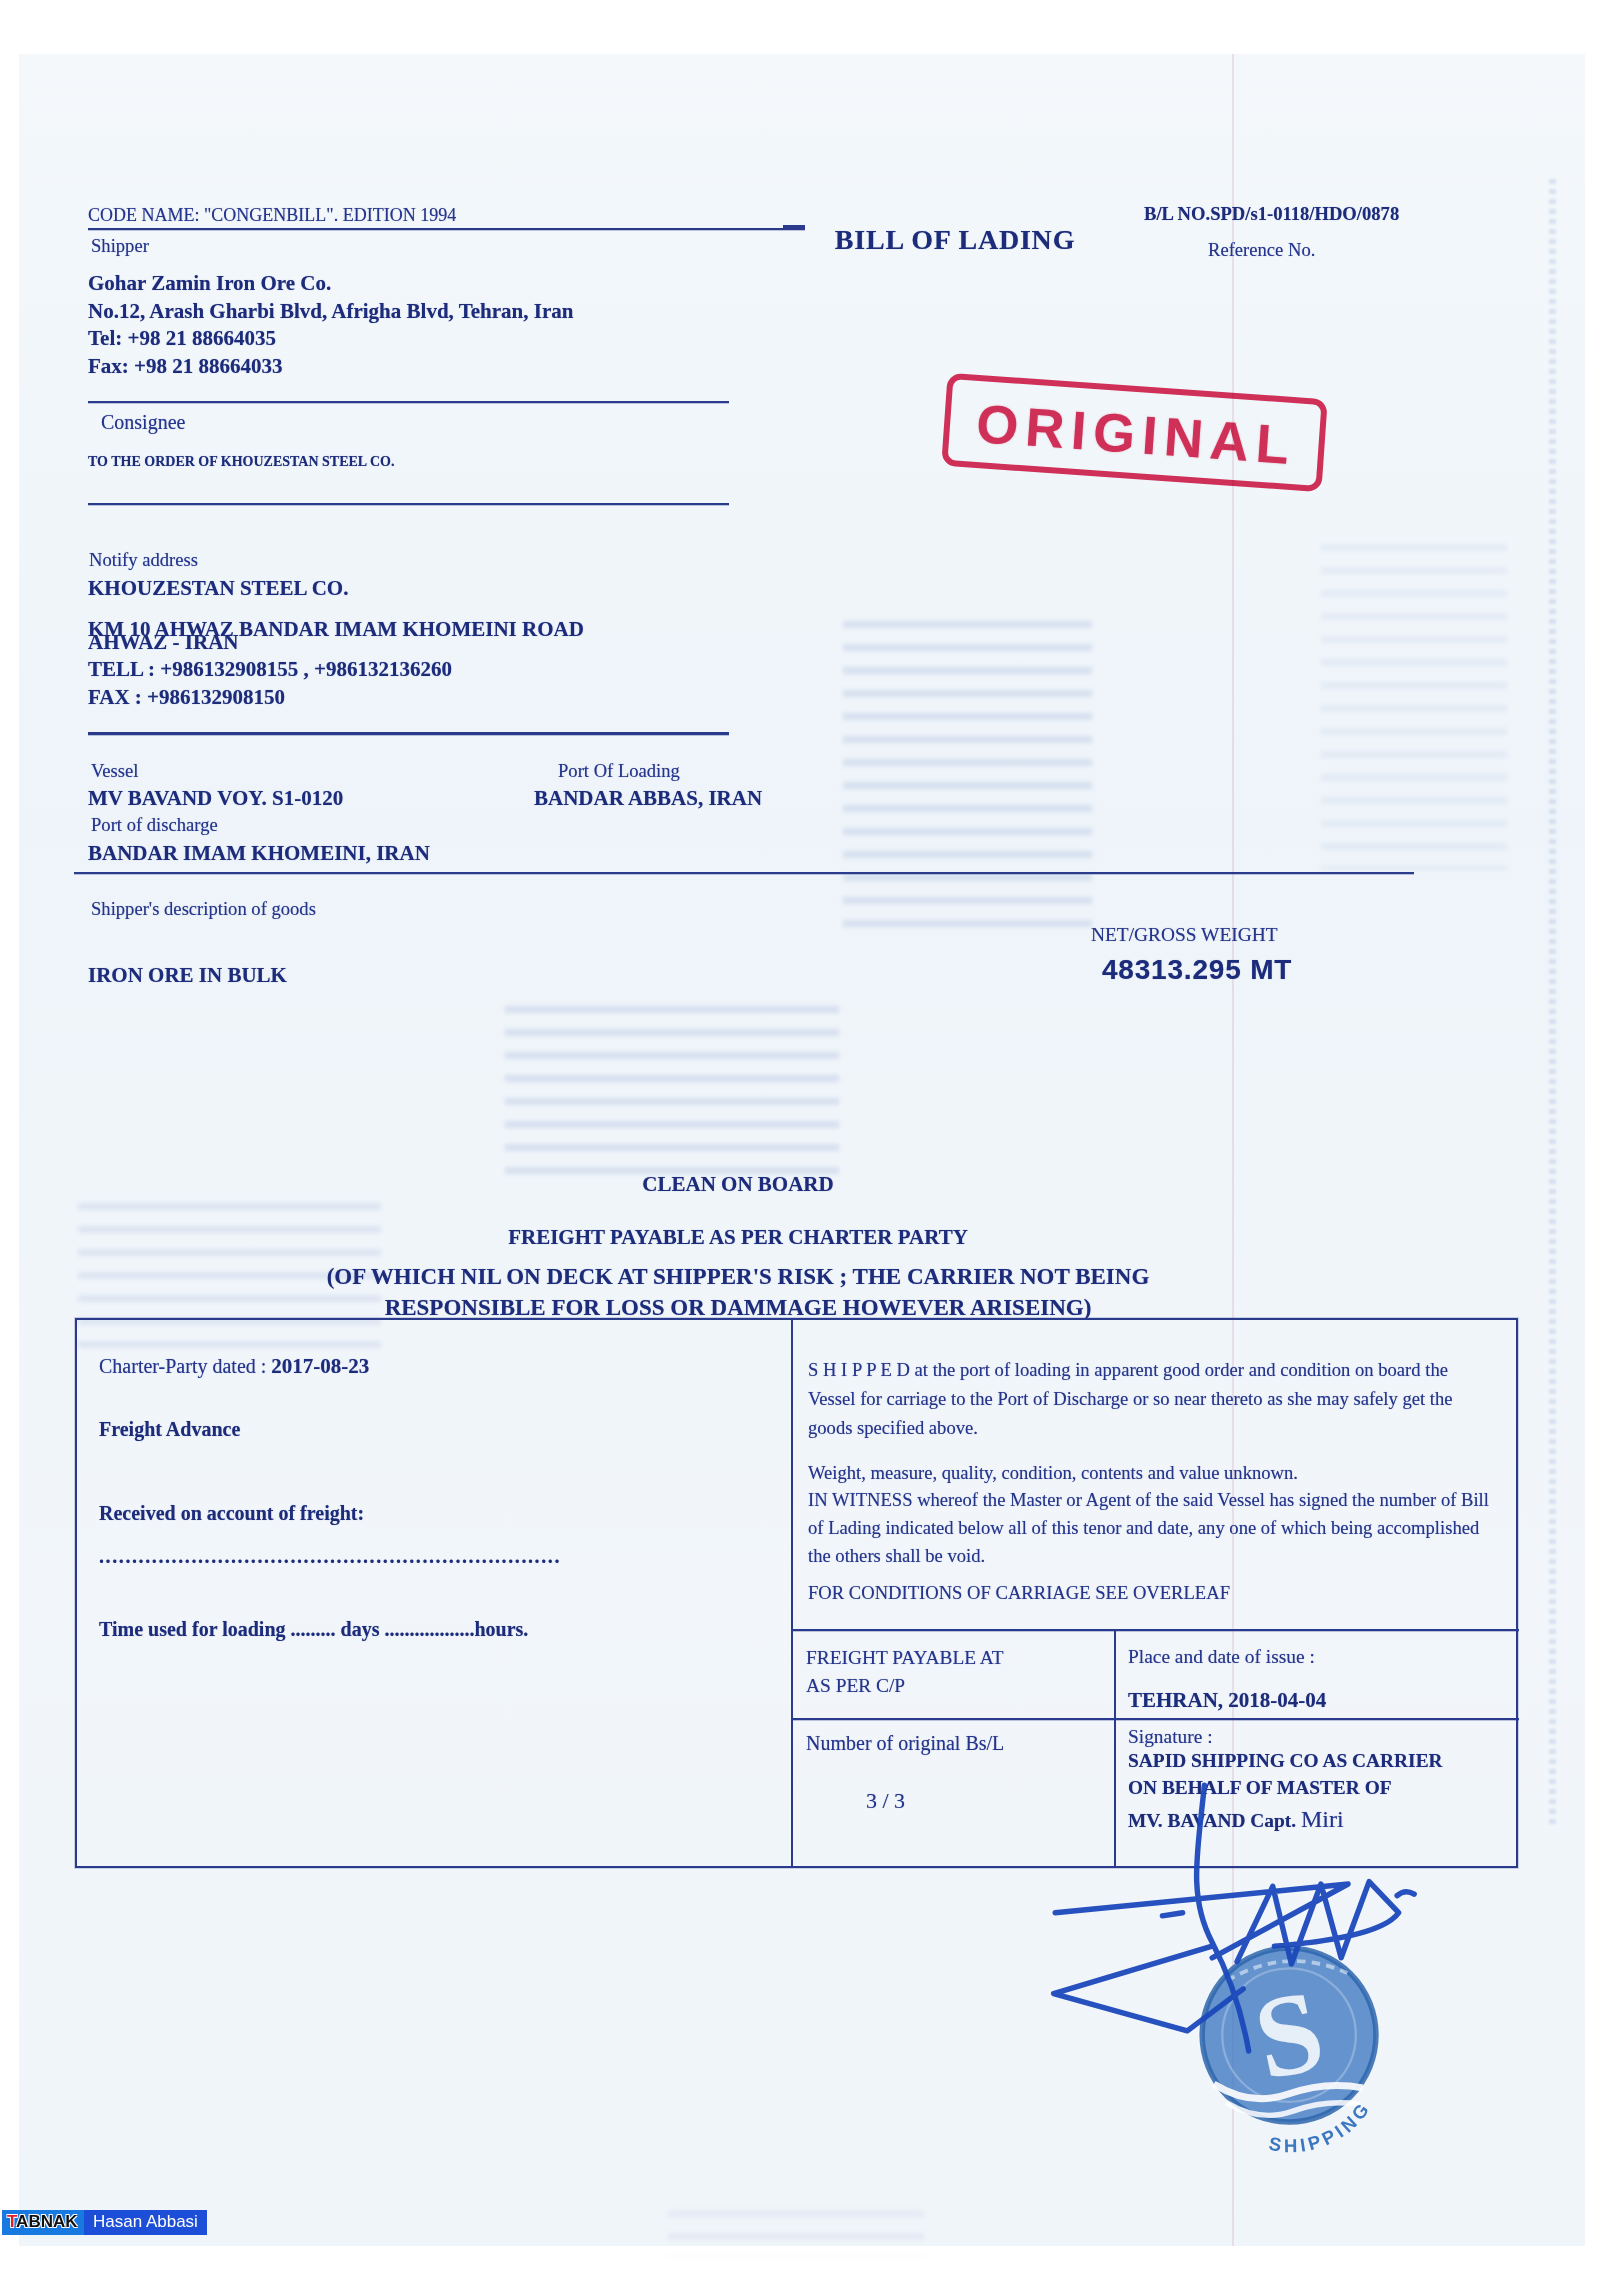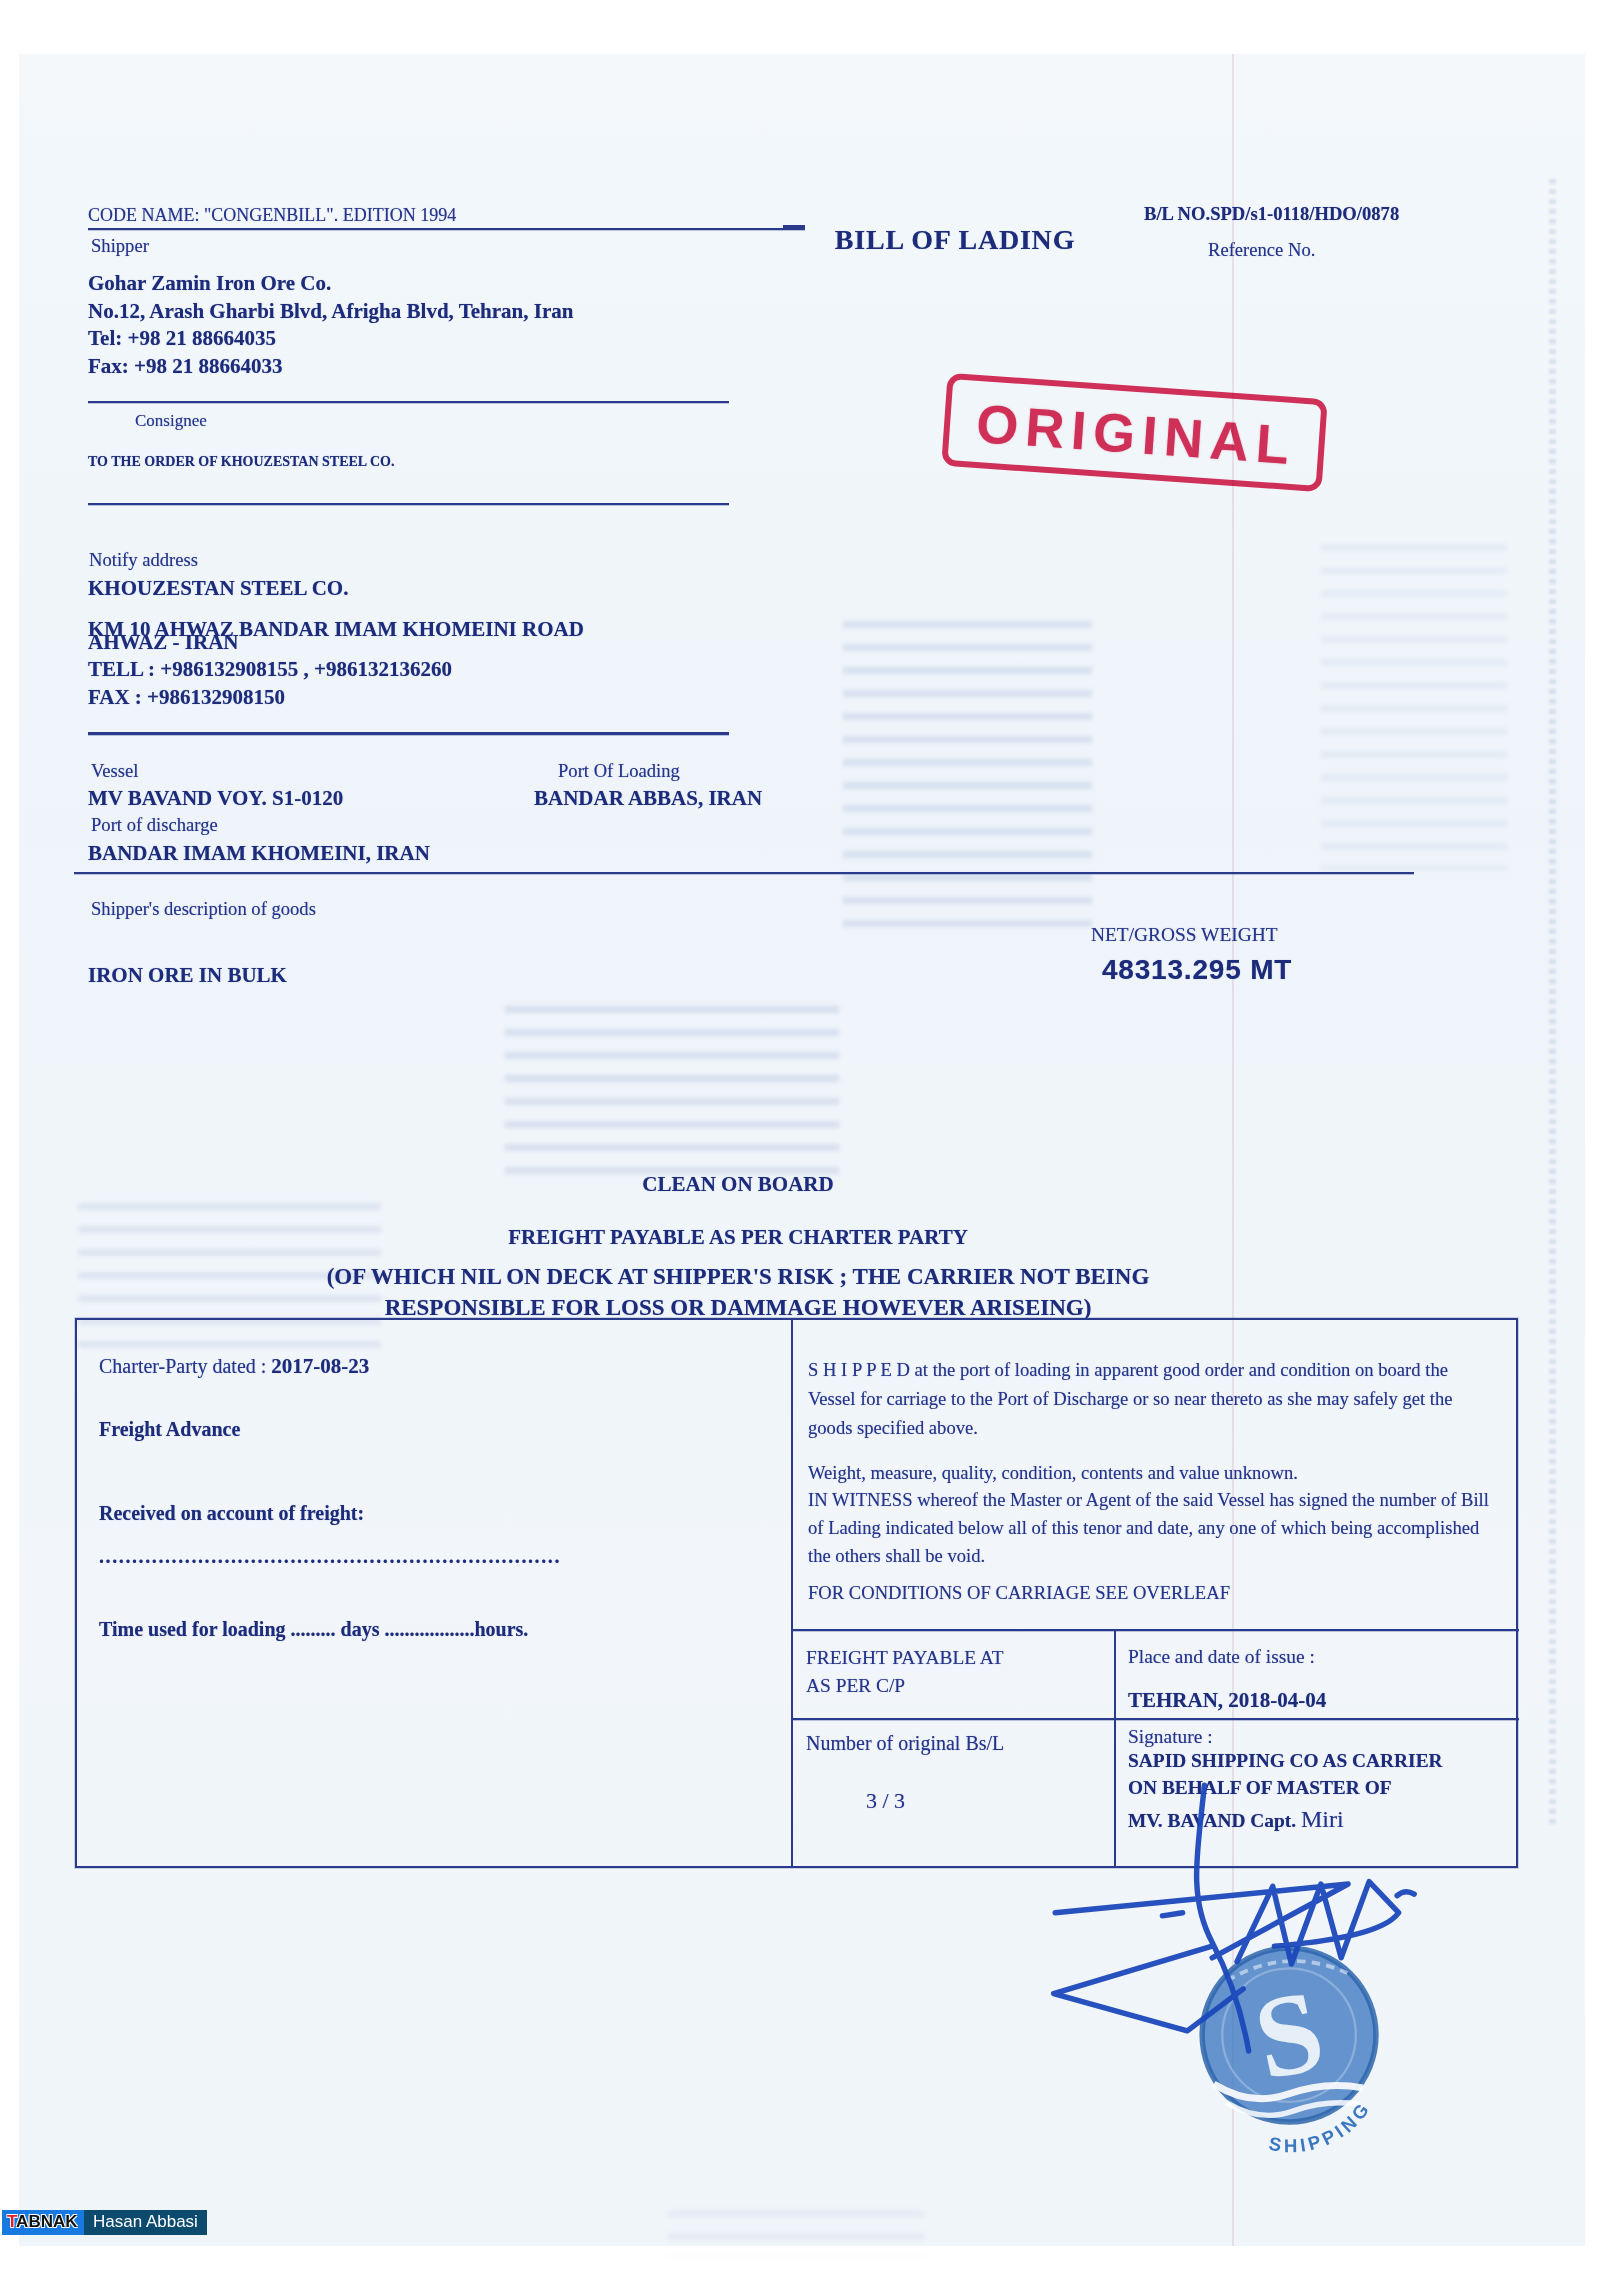--- a/index.html
+++ b/index.html
@@ -27,21 +27,21 @@
   .ghost{position:absolute;background:repeating-linear-gradient(to bottom,
       rgba(90,120,190,.16) 0 7px, transparent 7px 23px);filter:blur(1.9px);}
   .bleed-strip{position:absolute;background:repeating-linear-gradient(to bottom,
       rgba(70,110,180,.28) 0 5.4px, transparent 5.4px 10px);filter:blur(0.8px);opacity:.55;}
   .foldline{position:absolute;background:rgba(190,140,170,.22);}
   .wm{position:absolute;display:flex;font-family:"Liberation Sans","DejaVu Sans",sans-serif;}
   .wm .brand{background:#187ae0;color:#111;font-weight:bold;font-size:17px;
       padding:2.3px 6.2px 2.3px 4.7px;letter-spacing:0;
       text-shadow:-0.8px -0.8px 0 #fff,0.8px -0.8px 0 #fff,-0.8px 0.8px 0 #fff,0.8px 0.8px 0 #fff;}
   .wm .brand::first-letter{color:#e31e24;}
-  .wm .credit{background:#0c4a6e;color:#fff;font-size:17px;padding:2.3px 9.3px;}
+  .wm .credit{background:#1d4ed8;color:#fff;font-size:17px;padding:2.3px 9.3px;}
   svg{position:absolute;overflow:visible;}
 </style>
 </head>
 <body>
 
 <div class="page"></div>
 
 <div class="foldline" style="left:1232px;top:54px;width:1.6px;height:2192px;"></div>
 <div class="bleed-strip" style="left:1549px;top:179px;width:7px;height:1647px;"></div>
 <div class="ghost" style="left:843px;top:621px;width:249px;height:318px;"></div>
@@ -58,21 +58,21 @@
 <div class="t" style="left:1208px;top:238px;font-size:18.6px;">Reference No.</div>
 
 <div class="t" style="left:91px;top:234px;font-size:18.6px;">Shipper</div>
 <div class="t b" style="left:88px;top:270px;font-size:21px;">Gohar Zamin Iron Ore Co.</div>
 <div class="t b" style="left:88px;top:298px;font-size:21px;">No.12, Arash Gharbi Blvd, Afrigha Blvd, Tehran, Iran</div>
 <div class="t b" style="left:88px;top:325px;font-size:21px;">Tel: +98 21 88664035</div>
 <div class="t b" style="left:88px;top:353px;font-size:21px;">Fax: +98 21 88664033</div>
 
 <div class="rule" style="left:88px;top:401px;width:641px;height:2.3px;"></div>
 
-<div class="t" style="left:101px;top:410px;font-size:17px;margin-left:34px;">Consignee</div>
+<div class="t" style="left:101px;top:410px;font-size:20px;">Consignee</div>
 <div class="t b" style="left:88px;top:436px;font-size:14px;margin-top:17px;">TO THE ORDER OF KHOUZESTAN STEEL CO.</div>
 
 <div class="rule" style="left:88px;top:503px;width:641px;height:2.3px;"></div>
 
 <div class="stamp-original" style="left:944px;top:386px;">ORIGINAL</div>
 
 <div class="t" style="left:89px;top:548px;font-size:18.6px;">Notify address</div>
 <div class="t b" style="left:88px;top:575px;font-size:21px;">KHOUZESTAN STEEL CO.</div>
 <div class="t b" style="left:88px;top:602px;font-size:21px;margin-top:14px;">KM 10 AHWAZ BANDAR IMAM KHOMEINI ROAD</div>
 <div class="t b" style="left:88px;top:629px;font-size:21px;">AHWAZ - IRAN</div>

